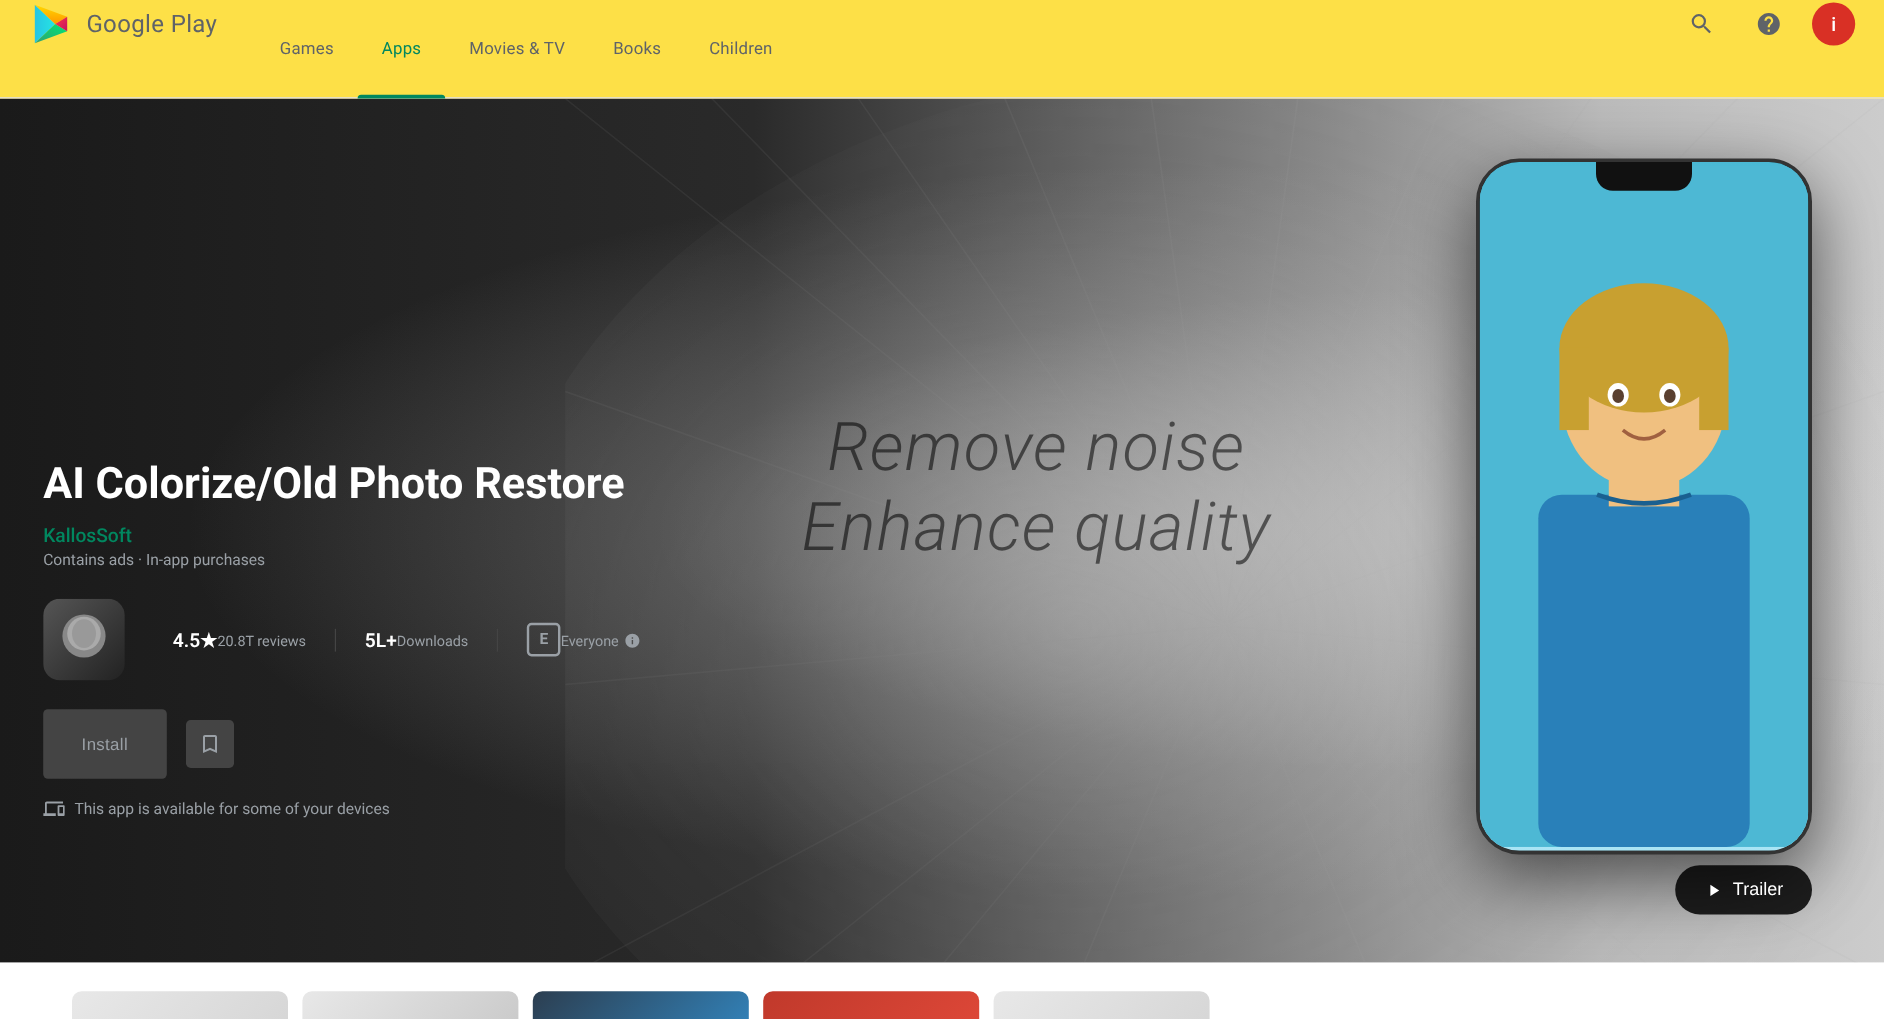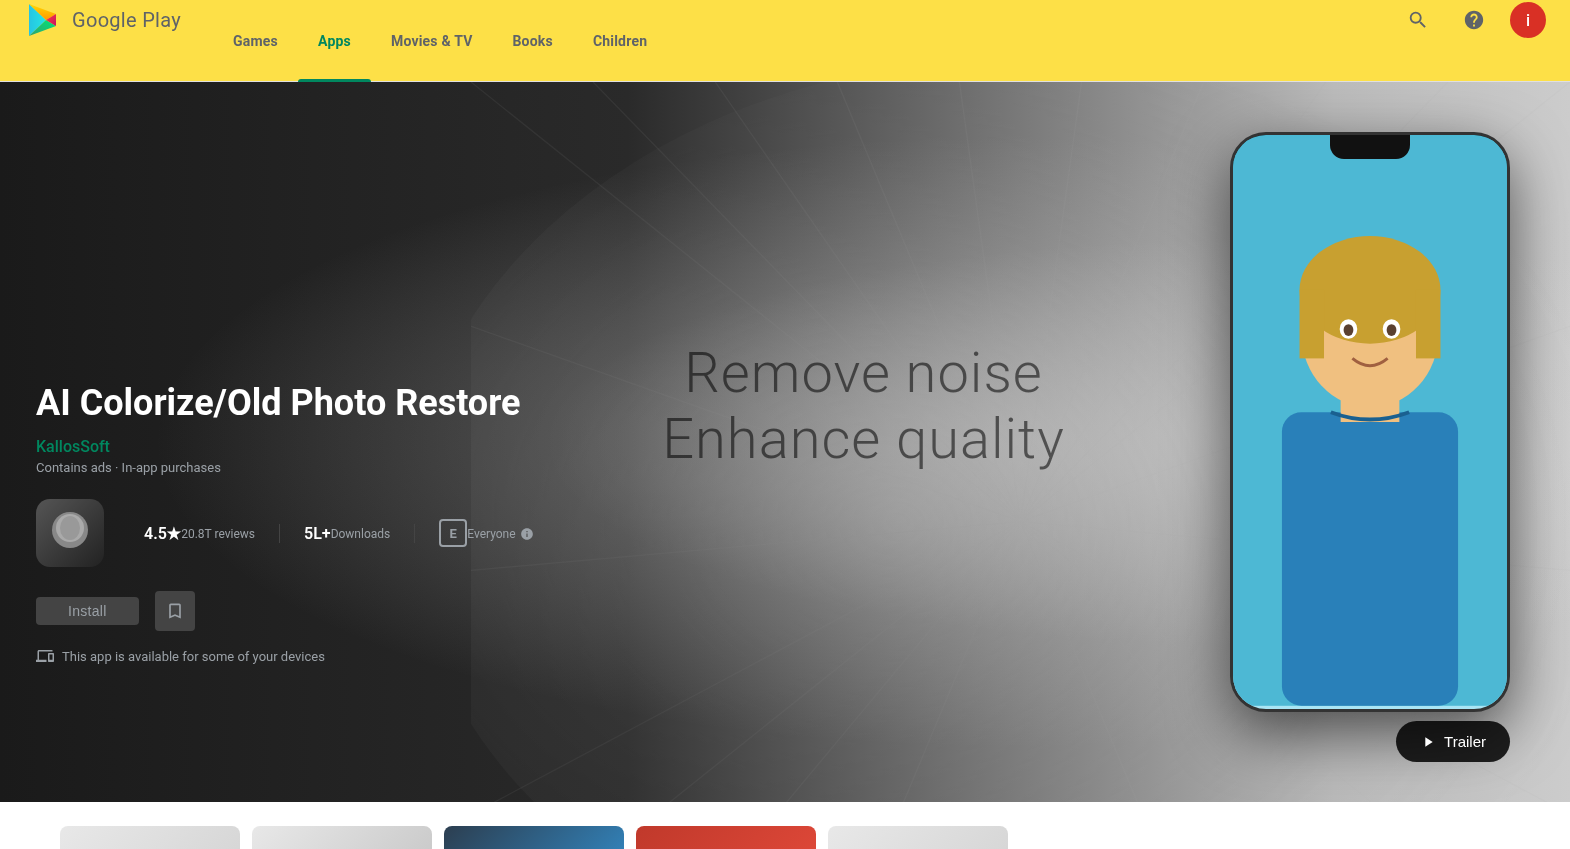--- a/index.html
+++ b/index.html
@@ -41,21 +41,21 @@
     }
     .nav-item {
       padding: 0 20px;
       height: 82px;
       display: flex;
       align-items: center;
       font-size: 14px;
       color: #5f6368;
       cursor: pointer;
       position: relative;
-      font-weight: 700;
+      font-weight: 400;
       letter-spacing: 0.2px;
       text-decoration: none;
     }
     .nav-item.active {
       color: #01875f;
     }
     .nav-item.active::after {
       content: '';
       position: absolute;
       bottom: 0;
@@ -204,21 +204,21 @@
       align-items: center;
       gap: 16px;
       margin-top: 24px;
     }
     .install-btn {
       background: #444;
       color: #9aa0a6;
       border: none;
       border-radius: 4px;
       padding: 0 32px;
-      height: 28px;
+      height: 58px;
       font-size: 14px;
       font-weight: 500;
       cursor: pointer;
       letter-spacing: 0.3px;
     }
     .bookmark-btn {
       width: 40px;
       height: 40px;
       border-radius: 4px;
       background: #444;
@@ -239,20 +239,21 @@
     }
 
     
     .hero-text-overlay {
       position: absolute;
       top: 50%;
       left: 50%;
       transform: translate(-50%, -50%);
       text-align: center;
       z-index: 4;
+      font-style: italic;
     }
     .hero-overlay-line1 {
       font-size: 56px;
       font-weight: 300;
       color: rgba(0,0,0,0.55);
       letter-spacing: 1px;
     }
     .hero-overlay-line2 {
       font-size: 56px;
       font-weight: 300;

